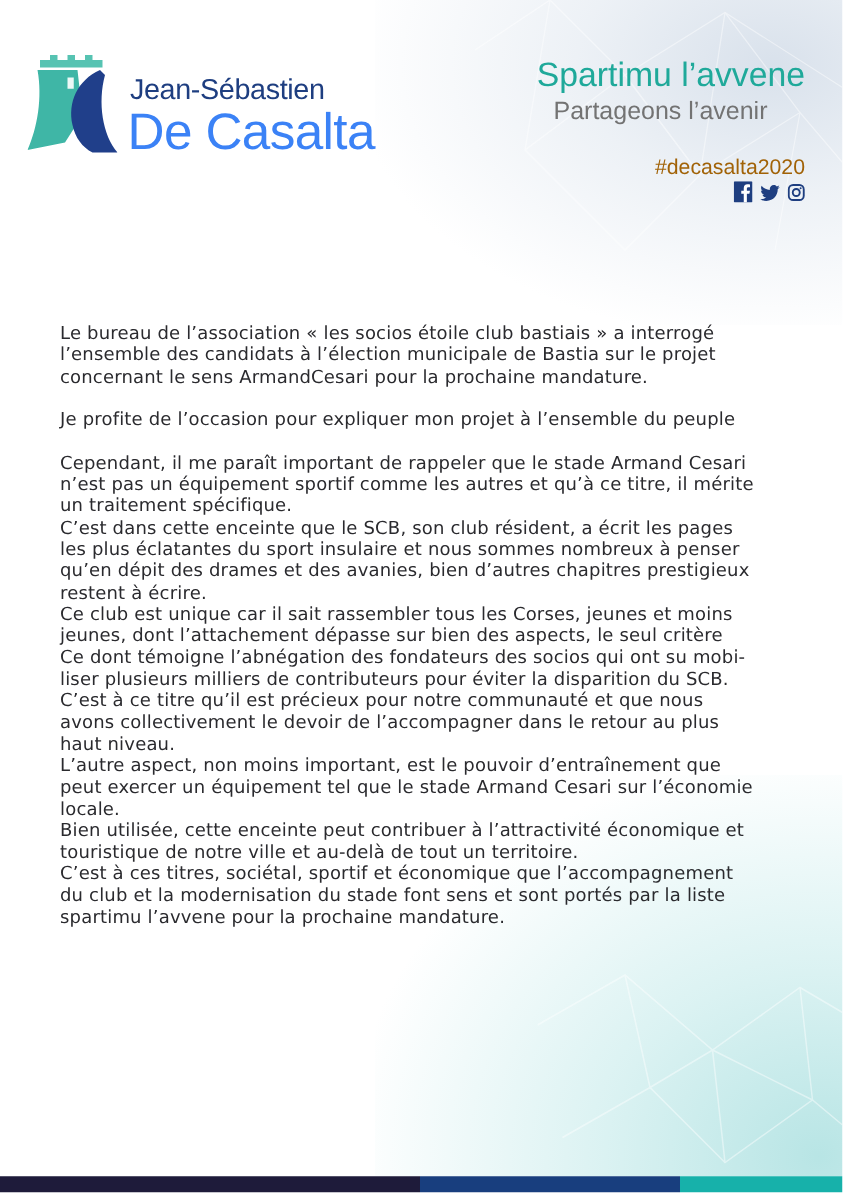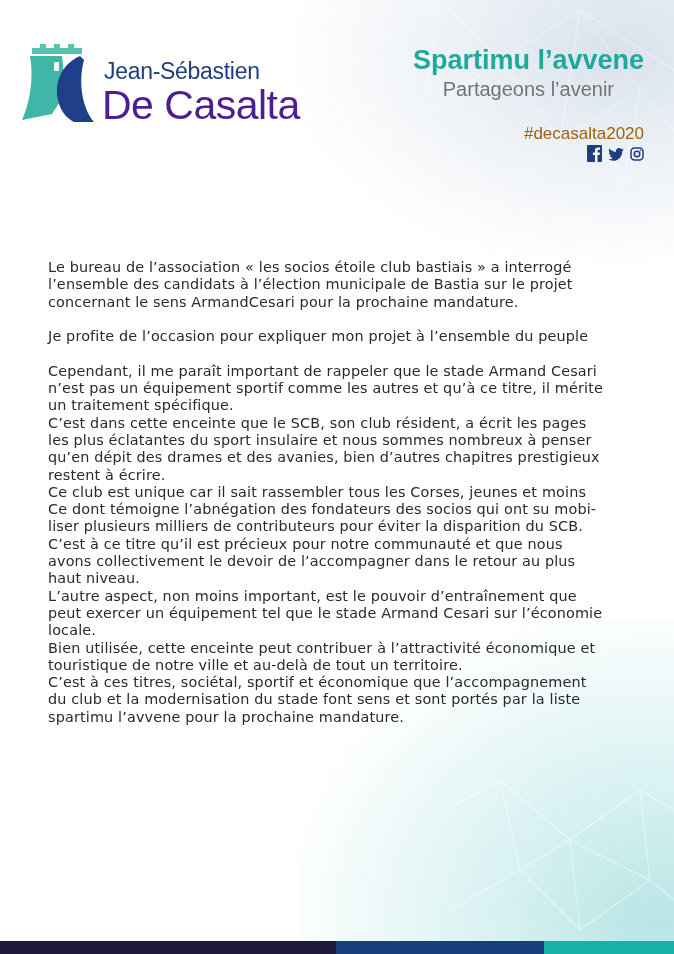--- a/index.html
+++ b/index.html
@@ -53,37 +53,36 @@
       font-size: 23px;
       color: #1e3e80;
       letter-spacing: -0.3px;
       white-space: nowrap;
     }
     .logo-lastname {
       position: absolute;
       left: 80px; top: 40px;
       font-family: "Liberation Sans", sans-serif;
       font-size: 41px;
-      color: #4c1d95;
+      color: #3b82f6;
       letter-spacing: -0.5px;
       white-space: nowrap;
     }
     
     .slogan {
       position: absolute;
       right: 30px; top: 44px;
       text-align: right;
     }
     .slogan-main {
       font-family: "Liberation Sans", sans-serif;
       font-size: 27px;
       color: #1fa99a;
       line-height: 32px;
       white-space: nowrap;
-      font-weight: bold;
     }
     .slogan-sub {
       font-family: "Liberation Sans", sans-serif;
       font-size: 20px;
       color: #737373;
       line-height: 26px;
       margin-right: 30px;
       white-space: nowrap;
     }
     .hashtag {
@@ -205,20 +204,21 @@
   </p>
   <p>
     <span class="line">Cependant, il me paraît important de rappeler que le stade Armand Cesari</span>
     <span class="line">n’est pas un équipement sportif comme les autres et qu’à ce titre, il mérite</span>
     <span class="line">un traitement spécifique.</span>
     <span class="line">C’est dans cette enceinte que le SCB, son club résident, a écrit les pages</span>
     <span class="line">les plus éclatantes du sport insulaire et nous sommes nombreux à penser</span>
     <span class="line">qu’en dépit des drames et des avanies, bien d’autres chapitres prestigieux</span>
     <span class="line">restent à écrire.</span>
     <span class="line">Ce club est unique car il sait rassembler tous les Corses, jeunes et moins</span>
+    <span class="line">jeunes, dont l’attachement dépasse sur bien des aspects, le seul critère</span>
     <span class="line">Ce dont témoigne l’abnégation des fondateurs des socios qui ont su mobi-</span>
     <span class="line">liser plusieurs milliers de contributeurs pour éviter la disparition du SCB.</span>
     <span class="line">C’est à ce titre qu’il est précieux pour notre communauté et que nous</span>
     <span class="line">avons collectivement le devoir de l’accompagner dans le retour au plus</span>
     <span class="line">haut niveau.</span>
     <span class="line">L’autre aspect, non moins important, est le pouvoir d’entraînement que</span>
     <span class="line">peut exercer un équipement tel que le stade Armand Cesari sur l’économie</span>
     <span class="line">locale.</span>
     <span class="line">Bien utilisée, cette enceinte peut contribuer à l’attractivité économique et</span>
     <span class="line">touristique de notre ville et au-delà de tout un territoire.</span>

